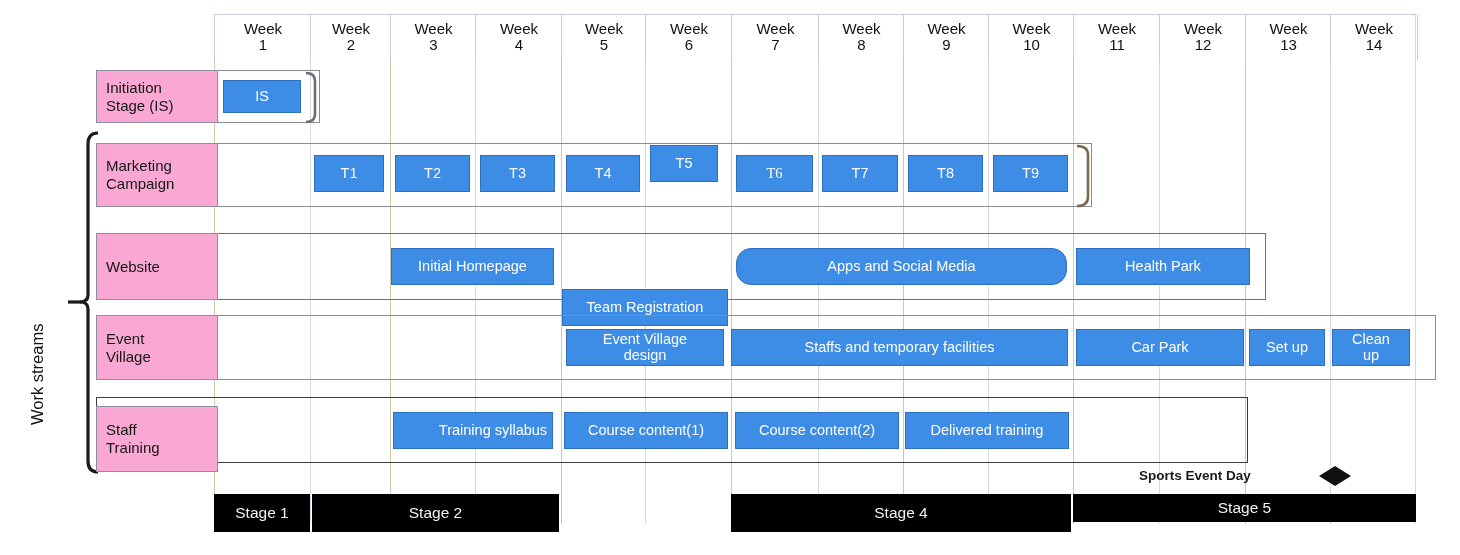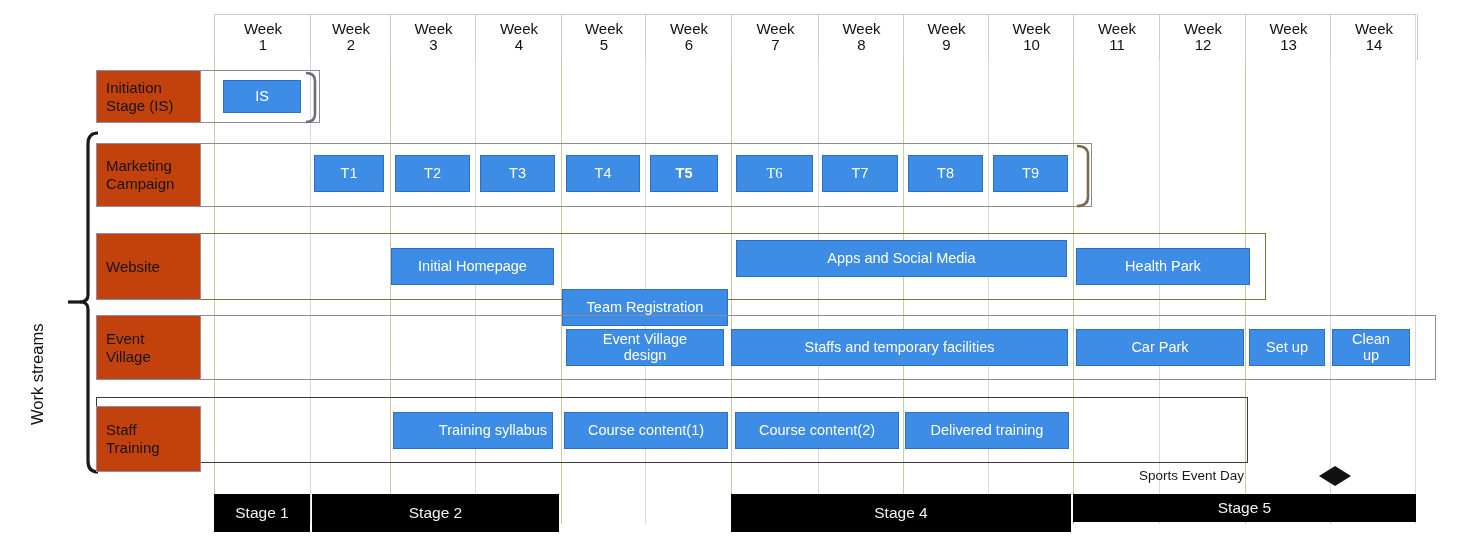--- a/index.html
+++ b/index.html
@@ -14,22 +14,22 @@
   
   .wk-head{position:absolute;top:14px;height:46px;
            display:flex;align-items:center;justify-content:center;
            text-align:center;line-height:1.05;font-size:15px;color:#111;
            border-left:1px solid #c9cbd8;}
   .wk-head .wl{display:block;}
 
   .header-rule{position:absolute;left:214px;top:14px;width:1202px;height:1px;background:#c9cbd8;}
 
   
-  .lbl{position:absolute;left:96px;width:105px;
-       border:1.5px solid #8e8fa3;background:#c2410c;
+  .lbl{position:absolute;left:96px;width:122px;
+       border:1.5px solid #8e8fa3;background:#f9a8d4;
        box-sizing:border-box;
        display:flex;align-items:center;
        padding-left:9px;font-size:15px;color:#161616;line-height:1.18;}
 
   
   .rowbox{position:absolute;box-sizing:border-box;border:1.5px solid #7d7d87;background:transparent;}
   .rowbox.olive{border-color:#7a7440;}
   .rowbox.dark{border-color:#3c3c3c;}
   .rowbox.grey{border-color:#8b8b95;}
 
@@ -45,21 +45,21 @@
 
   
   .stagebar{position:absolute;box-sizing:border-box;background:#000;
             color:#f2f2f2;font-size:15.5px;
             display:flex;align-items:center;justify-content:center;
             border:1px solid #000;}
 
   
   .wstitle{position:absolute;font-size:16.5px;color:#121212;
            transform:rotate(-90deg);transform-origin:left top;white-space:nowrap;}
-  .milestone-lbl{position:absolute;font-size:13.5px;color:#1a1a1a;white-space:nowrap;}
+  .milestone-lbl{position:absolute;font-size:13.5px;color:#1a1a1a;white-space:nowrap;font-weight:bold;}
   .diamond{position:absolute;}
 </style>
 </head>
 <body>
 
 <div id="stage">
 
   <div class="vline" style="left:214px;height:510px;"></div>
   <div class="vline pale" style="left:310px;height:510px;"></div>
   <div class="vline" style="left:390px;height:510px;"></div>
@@ -184,33 +184,33 @@
     <div><span>Marketing</span><br>
          <span>Campaign</span></div>
   </div>
   <svg class="brk" style="left:1073px;top:143px;width:22px;height:66px;" viewBox="0 0 22 66">
     <path d="M4 3 Q15 3 15 12 L15 54 Q15 63 4 63" fill="none" stroke="#7a6a4e" stroke-width="2.6"></path>
   </svg>
   <div class="bar" style="left:314px;top:155px;width:70px;height:37px;">T1</div>
   <div class="bar" style="left:395px;top:155px;width:75px;height:37px;">T2</div>
   <div class="bar" style="left:480px;top:155px;width:75px;height:37px;">T3</div>
   <div class="bar" style="left:566px;top:155px;width:74px;height:37px;">T4</div>
-  <div class="bar" style="left:650px;top:155px;width:68px;height:37px;font-weight:bold;">T5</div>
+  <div class="bar" style="left:650px;top:145px;width:68px;height:37px;">T5</div>
   <div class="bar" style="left:736px;top:155px;width:77px;height:37px;font-family:Liberation Serif, serif;">T6</div>
   <div class="bar" style="left:822px;top:155px;width:76px;height:37px;">T7</div>
   <div class="bar" style="left:908px;top:155px;width:75px;height:37px;">T8</div>
   <div class="bar" style="left:993px;top:155px;width:75px;height:37px;">T9</div>
 
   <div class="rowbox olive" style="left:96px;top:233px;width:1170px;height:67px;"></div>
   <div class="lbl" style="top:233px;height:67px;">
     <span>Website</span>
   </div>
   <div class="bar" style="left:391px;top:248px;width:163px;height:37px;">Initial Homepage</div>
   <div class="bar" style="left:562px;top:248px;width:166px;height:37px;margin-top:41px;">Team Registration</div>
-  <div class="bar" style="left:736px;top:240px;width:331px;height:37px;">Apps and Social Media</div>
+  <div class="bar" style="left:736px;top:248px;width:331px;height:37px;border-radius:15px;">Apps and Social Media</div>
   <div class="bar" style="left:1076px;top:248px;width:174px;height:37px;">Health Park</div>
 
   <div class="rowbox grey" style="left:96px;top:315px;width:1340px;height:65px;"></div>
   <div class="lbl" style="top:315px;height:65px;">
     <div><span>Event</span><br>
          <span>Village</span></div>
   </div>
   <div class="bar" style="left:566px;top:329px;width:158px;height:37px;">
     <div><span>Event Village</span><br>
          <span>design</span></div>

